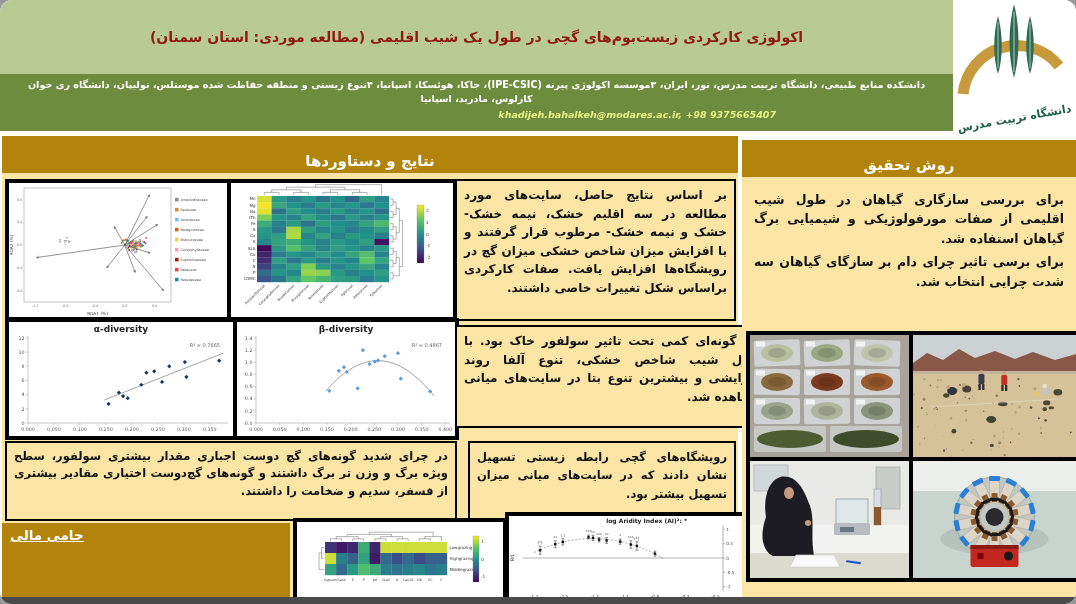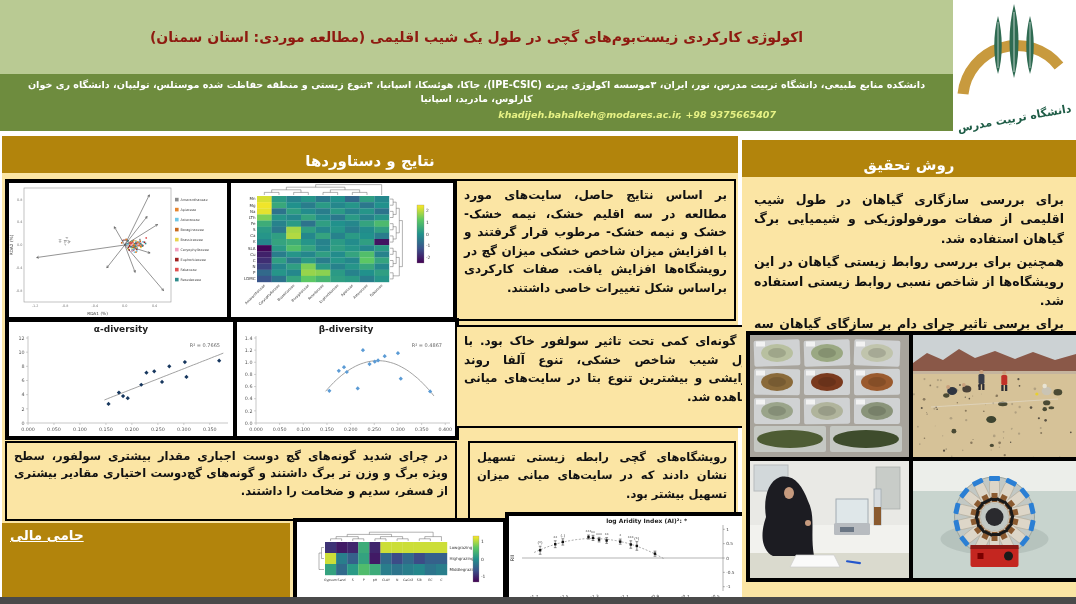--- a/index.html
+++ b/index.html
@@ -1,17 +1,17 @@
 <!DOCTYPE html>
 <html lang="fa"><head>
 <meta charset="utf-8">
 <style>
   html,body{margin:0;padding:0;background:#9a9a9a;}
   .poster{position:relative;width:1076px;height:604px;background:#ffffff;overflow:hidden;
-          font-family:"DejaVu Sans",sans-serif;}
+          font-family:"DejaVu Sans",sans-serif;border-radius:12px;}
   .abs{position:absolute;}
   
   .topbar{left:0;top:0;width:953px;height:74px;background:#b9ca93;display:flex;align-items:center;justify-content:center;}
   .poster-title{color:#8e1a10;font-weight:bold;font-size:14px;direction:rtl;text-align:center;padding:0 30px;}
   .authors{left:0;top:74px;width:953px;height:57px;background:#6e8c3e;color:#ffffff;direction:rtl;
            font-size:9.6px;font-weight:bold;line-height:1.5;padding:4px 12px 0;box-sizing:border-box;text-align:center;}
   .contact{direction:ltr;text-align:right;padding-right:165px;color:#e7f285;font-style:italic;font-size:9.5px;margin-top:1px;}
   .logo-box{left:953px;top:0;width:123px;height:131px;background:#ffffff;}
   .logo-caption{position:absolute;bottom:6px;left:0;width:100%;text-align:center;color:#1e5c46;font-weight:bold;
                 font-size:11px;transform:rotate(-10deg);}
@@ -718,21 +718,20 @@
         <line x1="144.5924812030075" y1="40.278260869565216" x2="147.39248120300752" y2="40.278260869565216" stroke="#222" stroke-width="0.5"></line>
         <rect x="144.79248120300753" y="36.495652173913044" width="2.4" height="2.4" fill="#111"></rect>
       </svg></div>
 
   <div class="abs col-header right-header">
     <span>روش تحقیق</span>
   </div>
   <div class="abs panel right-panel"></div>
   <div class="method">
     <p>برای بررسی سازگاری گیاهان در طول شیب اقلیمی از صفات مورفولوژیکی و شیمیایی برگ گیاهان استفاده شد.</p>
-    <p>همچنین برای بررسی روابط زیستی گیاهان در این رویشگاه‌ها از شاخص نسبی روابط زیستی استفاده شد.</p>
     <p>برای برسی تاثیر چرای دام بر سازگای گیاهان سه شدت چرایی انتخاب شد.</p>
   </div>
 
   <div class="abs photo" id="photo-samples"><svg width="160" height="128">
         <rect x="0" y="0" width="160" height="128" fill="#a8a49c"></rect>
         <rect x="4" y="5" width="46" height="26" rx="2" fill="#d4d6d8" opacity="0.92" transform="rotate(-2.0 27 18)"></rect>
         <ellipse cx="27" cy="18" rx="16" ry="9" fill="#b8c0a0"></ellipse>
         <ellipse cx="27" cy="18" rx="9" ry="5" fill="#00000022"></ellipse>
         <rect x="6" y="6.5" width="9" height="5" fill="#f2f2f2"></rect>
         <rect x="54" y="5" width="46" height="26" rx="2" fill="#d4d6d8" opacity="0.92" transform="rotate(-1.8 77 18)"></rect>

